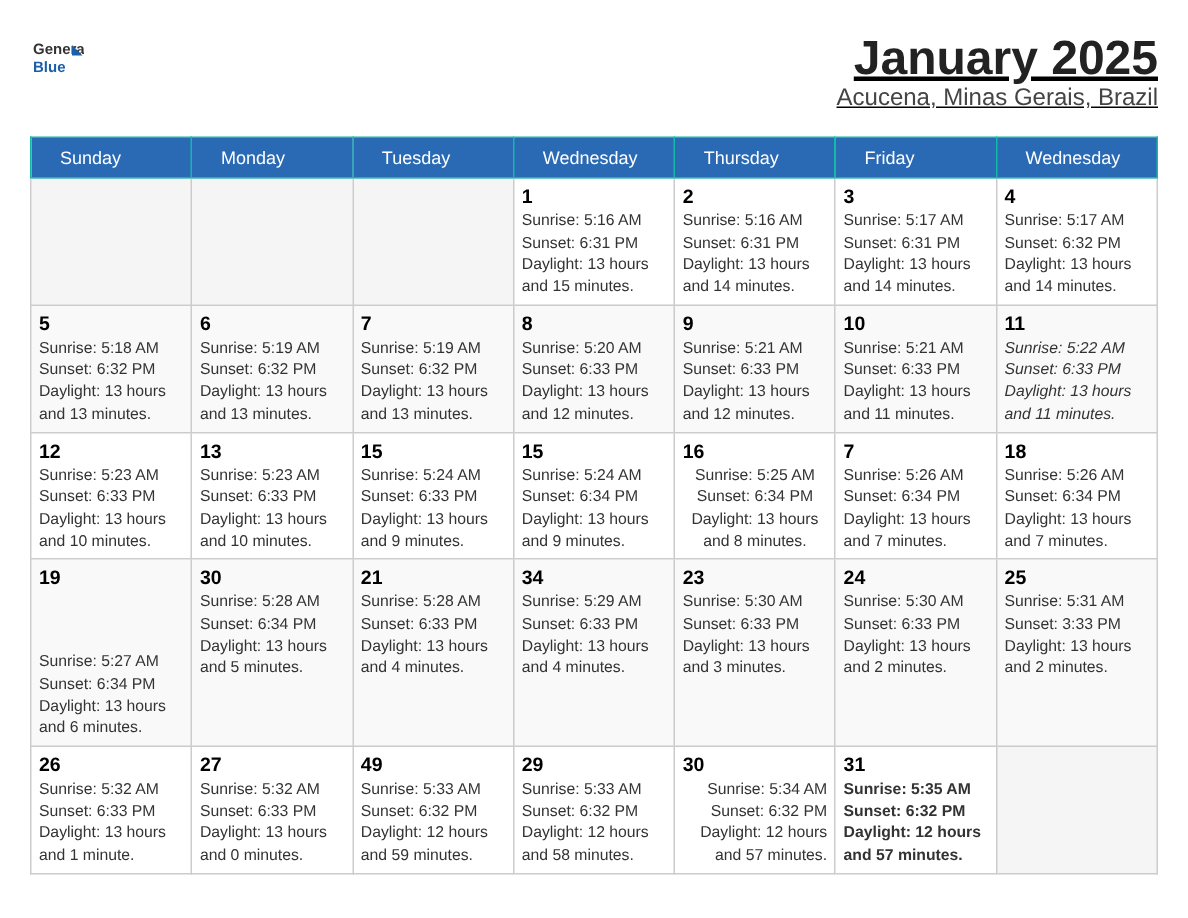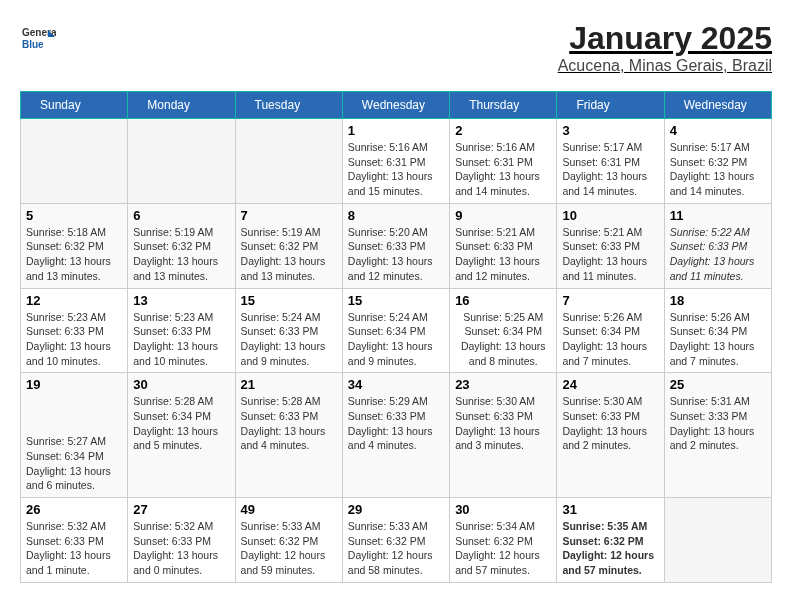--- a/index.html
+++ b/index.html
@@ -314,21 +314,21 @@
         </td>
         <td>
           <span class="day-num">29</span>
           <div class="day-info" style="white-space: pre-line;">Sunrise: 5:33 AM
 Sunset: 6:32 PM
 Daylight: 12 hours
 and 58 minutes.</div>
         </td>
         <td>
           <span class="day-num">30</span>
-          <div class="day-info" style="white-space: pre-line;">Sunrise: 5:34 AM
+          <div class="day-info" style="white-space: pre-line; text-align: right;">Sunrise: 5:34 AM
 Sunset: 6:32 PM
 Daylight: 12 hours
 and 57 minutes.</div>
         </td>
         <td>
           <span class="day-num">31</span>
           <div class="day-info" style="white-space: pre-line; font-weight: bold;">Sunrise: 5:35 AM
 Sunset: 6:32 PM
 Daylight: 12 hours
 and 57 minutes.</div>

